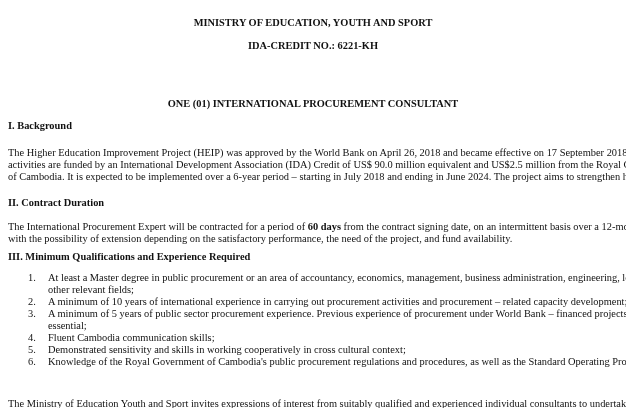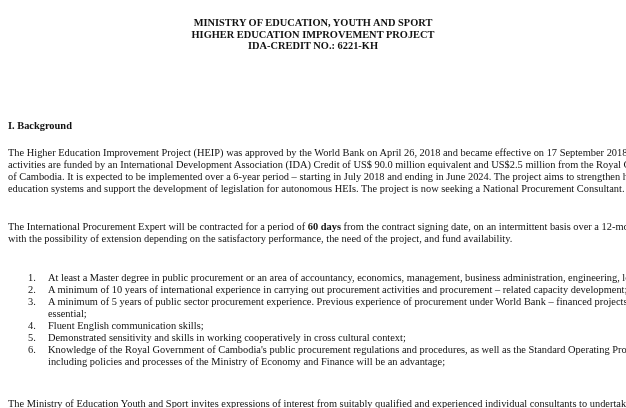--- a/index.html
+++ b/index.html
@@ -24,75 +24,76 @@
   .li .txt .line { display: block; text-align: justify; text-align-last: justify; white-space: nowrap; }
   .li .txt .line.last { text-align-last: left; }
   b { font-weight: bold; margin-top: 44px; }
 </style>
 </head>
 <body>
 
 <div class="page">
 
   <div class="center" style="top:5px;">MINISTRY OF EDUCATION, YOUTH AND SPORT</div>
-  <div class="center" style="top:17px;">HIGHER EDUCATION IMPROVEMENT PROJECT</div>
   <div class="center" style="top:28px;">IDA-CREDIT NO.: 6221-KH</div>
 
 
+  <div class="center" style="top:86px;">ONE (01) INTERNATIONAL PROCUREMENT CONSULTANT</div>
 
   <div class="heading" style="top:108px;">I. Background</div>
   <div class="para" style="top:135px;">
     <span class="line">The Higher Education Improvement Project (HEIP) was approved by the World Bank on April 26, 2018 and became effective on 17 September 2018. The HEIP</span>
     <span class="line">activities are funded by an International Development Association (IDA) Credit of US$ 90.0 million equivalent and US$2.5 million from the Royal Government</span>
     <span class="line">of Cambodia. It is expected to be implemented over a 6-year period – starting in July 2018 and ending in June 2024. The project aims to strengthen higher</span>
-    <span class="line last">education systems and support the development of legislation for autonomous HEIs. The project is now seeking a National Procurement Consultant.</span>
   </div>
 
+  <div class="heading" style="top:185px;">II. Contract Duration</div>
   <div class="para" style="top:209px;">
     <span class="line"><span>The International Procurement Expert will be contracted for a period of </span><b>60 days</b><span> from the contract signing date, on an intermittent basis over a 12-month period</span></span>
     <span class="line last">with the possibility of extension depending on the satisfactory performance, the need of the project, and fund availability.</span>
   </div>
 
+  <div class="heading" style="top:239px;">III. Minimum Qualifications and Experience Required</div>
   <div class="list" style="top:260px;">
     <div class="li">
       <span class="num">1.</span>
       <span class="txt">
         <span class="line">At least a Master degree in public procurement or an area of accountancy, economics, management, business administration, engineering, logistics or</span>
+        <span class="line last">other relevant fields;</span>
       </span>
     </div>
     <div class="li">
       <span class="num">2.</span>
       <span class="txt">
         <span class="line last">A minimum of 10 years of international experience in carrying out procurement activities and procurement – related capacity development;</span>
       </span>
     </div>
     <div class="li">
       <span class="num">3.</span>
       <span class="txt">
         <span class="line">A minimum of 5 years of public sector procurement experience. Previous experience of procurement under World Bank – financed projects is</span>
         <span class="line last">essential;</span>
       </span>
     </div>
     <div class="li">
       <span class="num">4.</span>
       <span class="txt">
-        <span class="line last">Fluent English communication skills;</span>
+        <span class="line last">Fluent Cambodia communication skills;</span>
       </span>
     </div>
     <div class="li">
       <span class="num">5.</span>
       <span class="txt">
         <span class="line last">Demonstrated sensitivity and skills in working cooperatively in cross cultural context;</span>
       </span>
     </div>
     <div class="li">
       <span class="num">6.</span>
       <span class="txt">
         <span class="line">Knowledge of the Royal Government of Cambodia's public procurement regulations and procedures, as well as the Standard Operating Procedures,</span>
-        <span class="line last">including policies and processes of the Ministry of Economy and Finance will be an advantage;</span>
       </span>
     </div>
   </div>
 
   <div class="heading" style="top:363px;margin-top:44px;">How to Apply</div>
   <div class="para" style="top:386px;">
     <span class="line">The Ministry of Education Youth and Sport invites expressions of interest from suitably qualified and experienced individual consultants to undertake the above-</span>
     <span class="line">mentioned services. The Individual Consultant will be selected in accordance with World Bank Procurement Regulations for Borrowers under Investment Project</span>
   </div>
 

